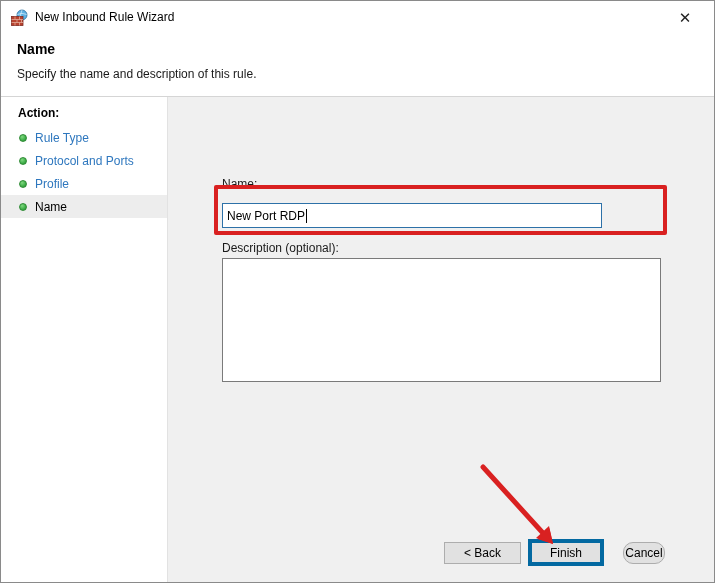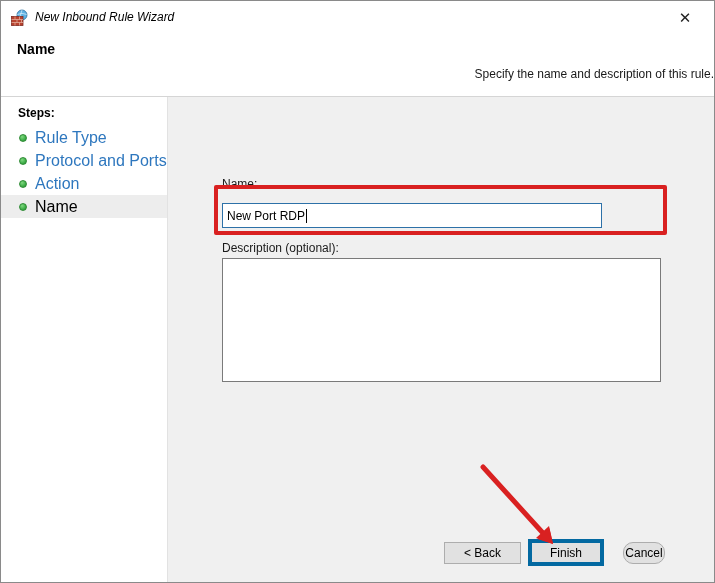--- a/index.html
+++ b/index.html
@@ -16,36 +16,36 @@
 
   
   .titlebar {
     position: relative;
     height: 32px;
     background: #ffffff;
     display: flex; align-items: center;
     padding-left: 10px;
   }
   .titlebar .app-icon { width: 17px; height: 17px; margin-right: 7px; }
-  .titlebar .title { font-size: 12px; color: #000; font-style: italic; }
+  .titlebar .title { font-size: 12px; color: #000; }
   .close-btn {
     position: absolute; right: 16px; top: 4px;
     width: 26px; height: 26px;
     display: flex; align-items: center; justify-content: center;
     font-size: 15px; color: #222; cursor: default;
   }
 
   
   .wiz-header {
     height: 63px;
     background: #ffffff;
     padding: 6px 0 0 16px;
   }
   .wiz-header .h-title { font-size: 14px; font-weight: bold; color: #000; margin-top: 2px; }
-  .wiz-header .h-sub   { font-size: 12px; color: #1a1a1a; margin-top: 10px; text-align: right; }
+  .wiz-header .h-sub   { font-size: 12px; color: #1a1a1a; margin-top: 10px; }
   .header-divider { height: 1px; background: #d5d5d5; }
 
   
   .body-row { display: flex; height: 487px; }
 
   .sidebar {
     width: 167px;
     background: #ffffff;
     border-right: 1px solid #e2e2e2;
     padding-top: 7px;
@@ -58,21 +58,21 @@
     padding-left: 18px;
     cursor: default;
   }
   .step-item .bullet {
     width: 8px; height: 8px; border-radius: 50%;
     background: radial-gradient(circle at 35% 30%, #7fd87f, #3fae49 60%, #2c8b35);
     border: 1px solid #2e8b34;
     margin-right: 8px;
     flex: none;
   }
-  .step-item .step-text { font-size: 16px; color: #2e77be; }
+  .step-item .step-text { font-size: 12px; color: #2e77be; }
   .step-item.current { background: #ededed; }
   .step-item.current .step-text { color: #000; }
 
   .content {
     position: relative;
     flex: 1;
     background: #f0f0f0;
   }
 
   
@@ -162,33 +162,33 @@
 
   <div class="wiz-header">
     <div class="h-title">Name</div>
     <div class="h-sub">Specify the name and description of this rule.</div>
   </div>
   <div class="header-divider"></div>
 
   <div class="body-row">
 
     <div class="sidebar">
-      <div class="steps-label">Steps:</div>
+      <div class="steps-label">Action:</div>
 
       <div class="step-item">
         <span class="bullet"></span>
         <span class="step-text">Rule Type</span>
       </div>
       <div class="step-item">
         <span class="bullet"></span>
         <span class="step-text">Protocol and Ports</span>
       </div>
       <div class="step-item">
         <span class="bullet"></span>
-        <span class="step-text">Action</span>
+        <span class="step-text">Profile</span>
       </div>
       <div class="step-item current">
         <span class="bullet"></span>
         <span class="step-text">Name</span>
       </div>
     </div>
 
     <div class="content">
 
       <div class="field-label name-label">Name:</div>

